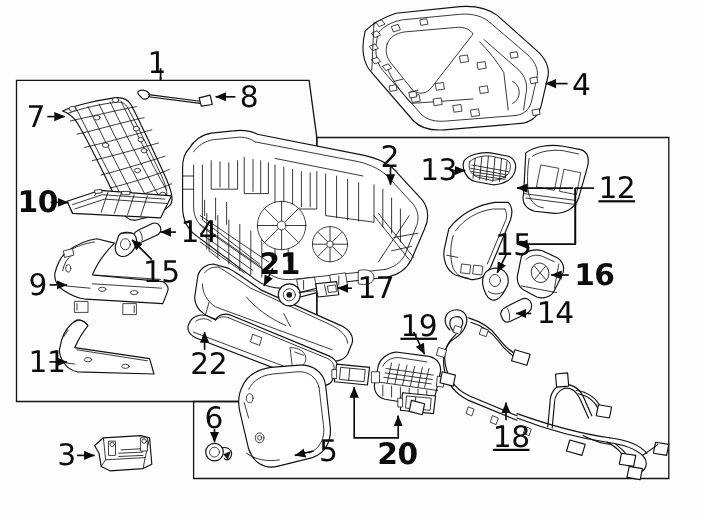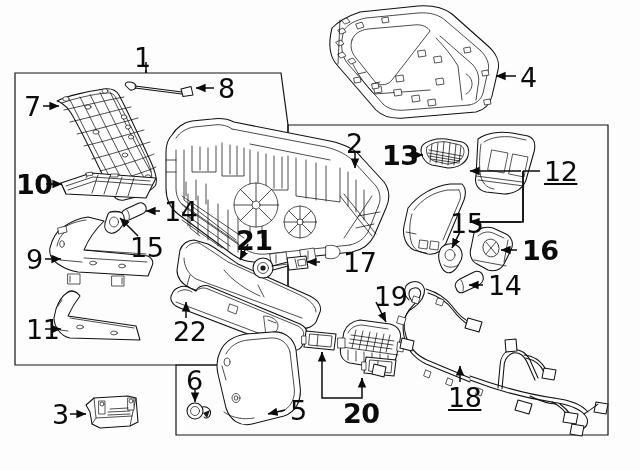--- a/index.html
+++ b/index.html
@@ -546,26 +546,26 @@
   <div class="callout" style="left:52px;top:401px;">3</div>
   <div class="callout" style="left:520px;top:64px;">4</div>
   <div class="callout" style="left:290px;top:397px;">5</div>
   <div class="callout" style="left:186px;top:367px;">6</div>
   <div class="callout" style="left:24px;top:93px;">7</div>
   <div class="callout" style="left:218px;top:75px;">8</div>
   <div class="callout" style="left:26px;top:246px;">9</div>
   <div class="callout" style="left:16px;top:171px;font-weight:bold;">10</div>
   <div class="callout" style="left:26px;top:316px;">11</div>
   <div class="callout" style="left:544px;top:158px;text-decoration:underline;">12</div>
-  <div class="callout" style="left:382px;top:142px;font-weight:bold;">13</div>
+  <div class="callout" style="left:382px;top:142px;">13</div>
   <div class="callout" style="left:164px;top:198px;">14</div>
   <div class="callout" style="left:130px;top:234px;">15</div>
   <div class="callout" style="left:522px;top:237px;font-weight:bold;">16</div>
-  <div class="callout" style="left:325px;top:249px;margin-left:18px;">17</div>
+  <div class="callout" style="left:325px;top:249px;">17</div>
   <div class="callout" style="left:448px;top:384px;text-decoration:underline;">18</div>
-  <div class="callout" style="left:374px;top:283px;">19</div>
+  <div class="callout" style="left:364px;top:283px;text-decoration:underline;">19</div>
   <div class="callout" style="left:343px;top:400px;font-weight:bold;">20</div>
   <div class="callout" style="left:236px;top:227px;font-weight:bold;">21</div>
   <div class="callout" style="left:173px;top:318px;">22</div>
   <div class="callout" style="left:488px;top:272px;">14</div>
   <div class="callout" style="left:450px;top:210px;">15</div>
 
 </div>
 
 </body></html>

